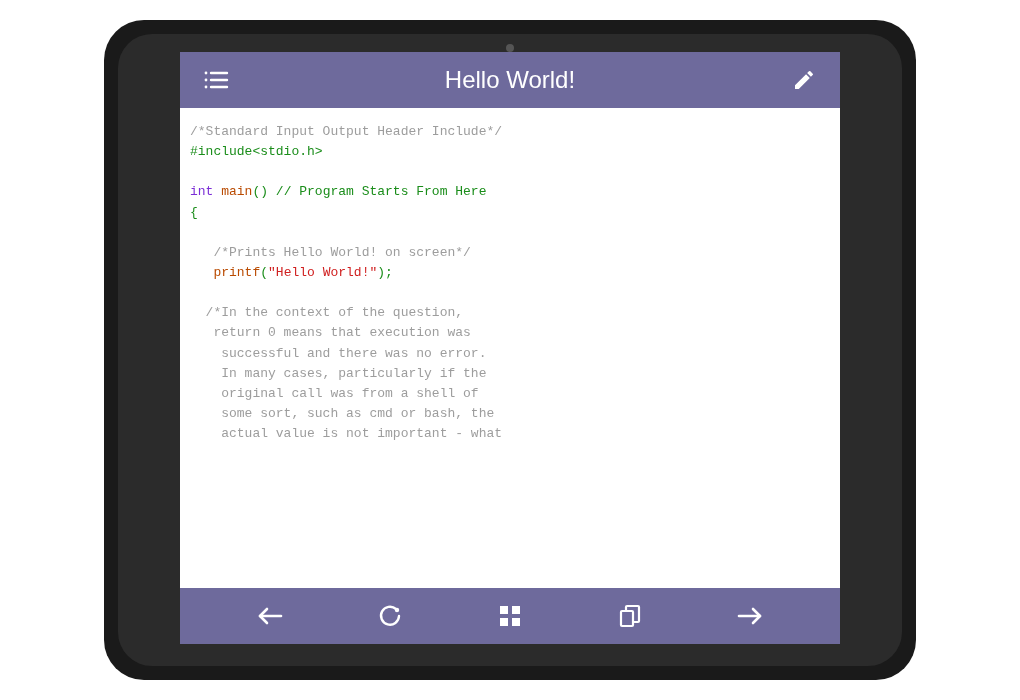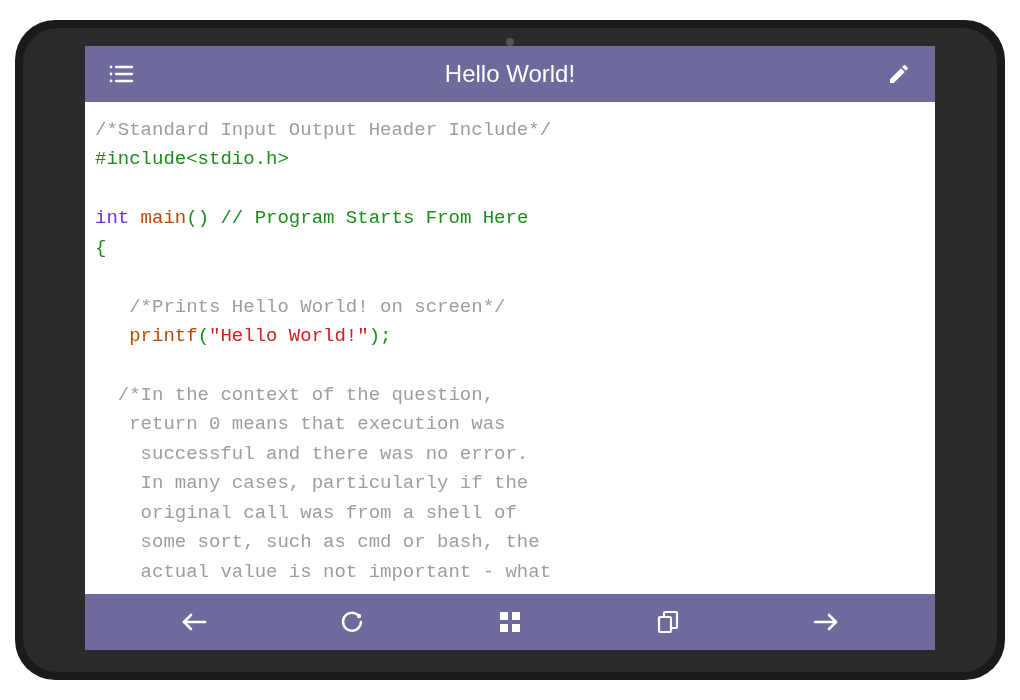--- a/index.html
+++ b/index.html
@@ -6,25 +6,25 @@
     body {
       width: 1020px;
       height: 700px;
       background: #ffffff;
       display: flex;
       align-items: center;
       justify-content: center;
       font-family: sans-serif;
     }
     .tablet-outer {
-      width: 990px;
+      width: 812px;
       height: 660px;
       background: #1a1a1a;
       border-radius: 40px;
-      padding: 8px;
+      padding: 14px;
       display: flex;
       align-items: center;
       justify-content: center;
       position: relative;
     }
     .tablet-mid {
       width: 100%;
       height: 100%;
       background: #2b2b2b;
       border-radius: 34px;
@@ -74,21 +74,21 @@
       align-items: center;
       justify-content: center;
       cursor: pointer;
     }
     .code-area {
       flex: 1;
       background: #fff;
       padding: 14px 10px 0 10px;
       overflow: hidden;
       font-family: "Courier New", monospace;
-      font-size: 19px;
+      font-size: 13px;
       line-height: 1.55;
       white-space: pre;
       color: #333;
     }
     .tok-comment { color: #9d9d9d; }
     .tok-pre   { color: #1a8d1a; }
     .tok-kw    { color: #7b2ed6; }
     .tok-fn    { color: #b94a00; }
     .tok-str   { color: #d02020; }
     .tok-punctg{ color: #1a8d1a; }

